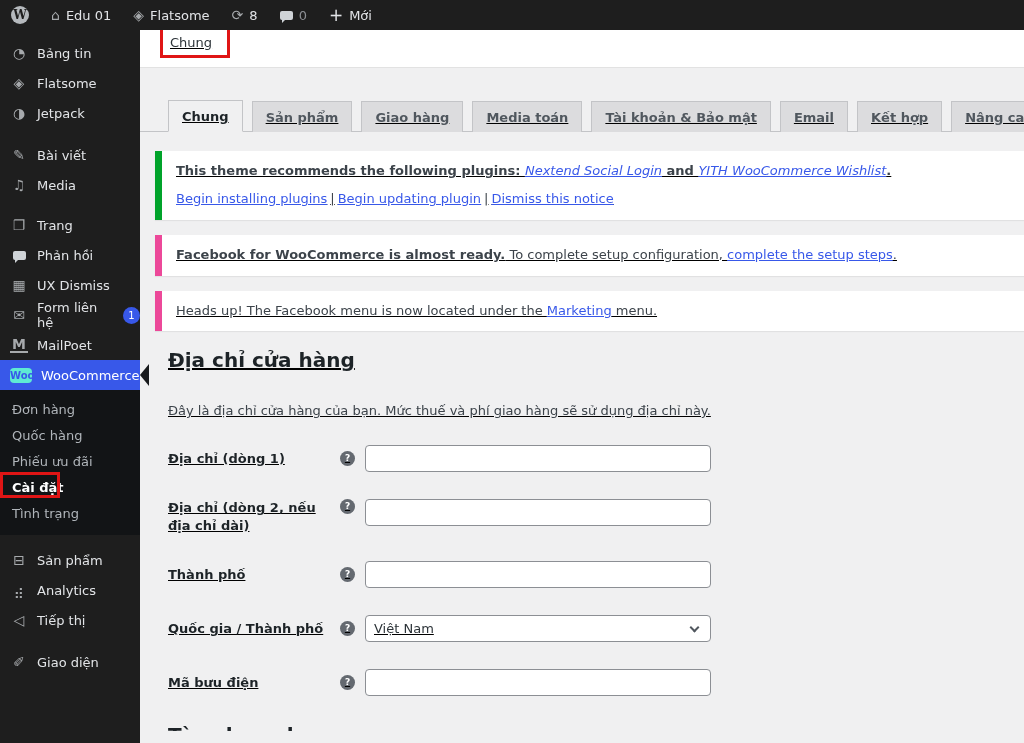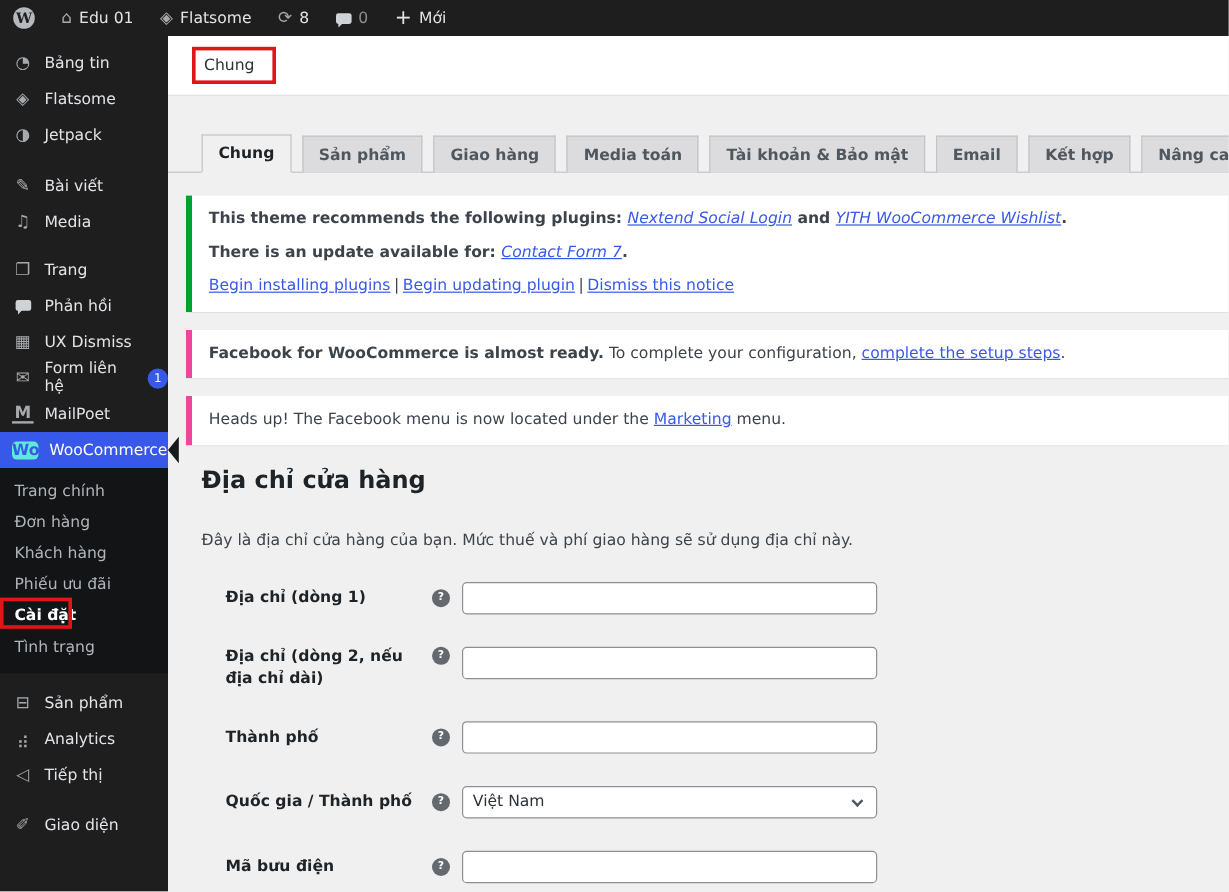--- a/index.html
+++ b/index.html
@@ -16,49 +16,49 @@
   .bubble::after { content:""; position:absolute; left:2px; bottom:-3px; border:3px solid transparent; border-top-color:#cfd3d7; border-left-color:#cfd3d7; }
 
   
   #sidebar { position:absolute; left:0; top:30px; width:140px; height:713px; background:#1e1e1e; color:#e2e4e7; z-index:40; }
   .menu { padding-top:8px; }
   .mi { display:flex; align-items:center; gap:9px; height:30px; padding:0 0 0 10px; font-size:13px; cursor:pointer; }
   .mi .ico { width:18px; text-align:center; color:#a7aaad; font-size:14px; flex:0 0 18px; }
   .mi.gap-before { margin-top:12px; }
   .mi.small-gap-before { margin-top:10px; }
   .mi.active { background:#3858e9; color:#fff; position:relative; }
-  .woo-badge-ic { width:22px; height:15px; background:#5eead4; border-radius:4px; color:#3858e9; font-size:13px; font-weight:bold; line-height:15px; text-align:left; flex:0 0 22px; }
+  .woo-badge-ic { width:22px; height:15px; background:#5eead4; border-radius:4px; color:#3858e9; font-size:10px; font-weight:bold; line-height:15px; text-align:left; flex:0 0 22px; }
   .menu-arrow { position:absolute; right:-9px; top:4px; width:0; height:0; border:11px solid transparent; border-right:9px solid #17191c; border-left:none; }
   .badge { background:#3858e9; color:#fff; min-width:17px; height:17px; border-radius:50%; font-size:10px; line-height:17px; text-align:center; display:inline-block; margin-left:4px; }
   .submenu { background:#121416; padding:7px 0 8px; }
   .smi { position:relative; padding:5px 8px 5px 12px; color:#b0b5ba; font-size:13px; cursor:pointer; line-height:16px; }
   .smi.current { color:#fff; font-weight:bold; }
   .annotation-box { position:absolute; border:3px solid #e01515; pointer-events:none; }
 
   
-  #content { position:absolute; left:140px; top:30px; width:884px; height:713px; background:#f0f0f1; overflow:hidden; }
+  #content { position:absolute; left:140px; top:18px; width:884px; height:713px; background:#f0f0f1; overflow:hidden;text-decoration:underline; }
   .wc-header { position:relative; height:50px; background:#fff; border-bottom:1px solid #e2e2e2; display:flex; align-items:center; padding-left:30px; color:#2c3338; font-size:13px; }
   .wc-header .annotation-box { left:20px; top:9px; width:70px; height:31px; }
 
   .tabbar { display:flex; align-items:flex-end; gap:9px; padding:0 0 0 28px; margin-top:32px; border-bottom:1px solid #c3c4c7; }
   .tab { background:#dcdcde; border:1px solid #c3c4c7; border-bottom:none; padding:8px 13px 7px; font-size:13px; font-weight:600; color:#50575e; margin-bottom:-1px; cursor:pointer; white-space:nowrap; }
   .tab.active { background:#f0f0f1; color:#1d2327; border-bottom:1px solid #f0f0f1; }
 
-  .notice { background:#fff; margin:19px 0 0 15px; padding:2px 14px; box-shadow:0 1px 1px rgba(0,0,0,.06); border-left:5px solid #ec4899; color:#3c434a; }
+  .notice { background:#fff; margin:19px 0 0 15px; padding:2px 14px; box-shadow:0 1px 1px rgba(0,0,0,.06); border-left:7px solid #ec4899; color:#3c434a; }
   .notice.green { border-left-color:#00a32a; }
   .notice p { margin:9px 0; font-size:13px; line-height:1.45; }
   a.lnk { color:#3858e9; text-decoration:underline; cursor:pointer; }
   a.lnk.it { font-style:italic; }
   .sep { color:#3c434a; margin:0 3px; }
   .bold { font-weight:bold; }
 
   .section { padding:0 0 0 28px; }
   .sec-heading { font-size:20px; font-weight:600; color:#1d2327; margin-top:17px; }
   .sec-desc { font-size:13px; color:#3c434a; margin:31px 0 27px; }
-  .form-row { display:flex; align-items:center; margin-bottom:27px;margin-left:20px; }
+  .form-row { display:flex; align-items:center; margin-bottom:27px; }
   .form-row.tall { align-items:flex-start; }
   .f-label { width:172px; font-weight:bold; font-size:13px; color:#1d2327; line-height:1.35; }
   .help { width:15px; height:15px; border-radius:50%; background:#646970; color:#fff; font-size:9px; font-weight:bold; line-height:15px; text-align:center; margin:0 10px 0 0; flex:0 0 15px; cursor:pointer; }
   .txt-input { width:346px; height:27px; border:1px solid #8c8f94; border-radius:4px; background:#fff; font-size:13px; padding:0 8px; color:#2c3338; font-family:inherit; }
   .select { width:346px; height:27px; border:1px solid #8c8f94; border-radius:4px; background:#fff; font-size:13px; padding:0 8px; color:#2c3338; display:flex; align-items:center; justify-content:space-between; cursor:pointer; }
   .chev { width:7px; height:7px; border-right:2px solid #50575e; border-bottom:2px solid #50575e; transform:rotate(45deg); margin:-3px 4px 0 0; }
 </style>
 </head>
 <body>
 
@@ -131,23 +131,22 @@
       <span class="ico" style="font-weight:bold;border-bottom:2px solid #a7aaad;line-height:13px;">M</span>
       <span>MailPoet</span>
     </div>
     <div class="mi active">
       <span class="woo-badge-ic">Woo</span>
       <span>WooCommerce</span>
       <span class="menu-arrow"></span>
     </div>
 
     <div class="submenu">
-      <div class="smi"><span>Trang chính</span></div>
       <div class="smi"><span>Đơn hàng</span></div>
-      <div class="smi"><span>Khách hàng</span></div>
+      <div class="smi"><span>Quốc hàng</span></div>
       <div class="smi"><span>Phiếu ưu đãi</span></div>
       <div class="smi current">
         <span>Cài đặt</span>
         <span class="annotation-box" style="left:0px; top:-3px; width:60px; height:26px;"></span>
       </div>
       <div class="smi"><span>Tình trạng</span></div>
     </div>
 
     <div class="mi small-gap-before">
       <span class="ico">⊟</span>
@@ -185,30 +184,27 @@
     <span class="tab">Email</span>
     <span class="tab">Kết hợp</span>
     <span class="tab">Nâng cao</span>
   </div>
 
   <div class="notice green">
     <p>
       <span class="bold">This theme recommends the following plugins: </span><a class="lnk it">Nextend Social Login</a><span class="bold"> and </span><a class="lnk it">YITH WooCommerce Wishlist</a><span class="bold">.</span>
     </p>
     <p>
-      <span class="bold">There is an update available for: </span><a class="lnk it">Contact Form 7</a><span class="bold">.</span>
-    </p>
-    <p>
       <a class="lnk">Begin installing plugins</a><span class="sep">|</span><a class="lnk">Begin updating plugin</a><span class="sep">|</span><a class="lnk">Dismiss this notice</a>
     </p>
   </div>
 
   <div class="notice" style="margin-top:15px;">
     <p>
-      <span class="bold">Facebook for WooCommerce is almost ready.</span><span> To complete your configuration, </span><a class="lnk">complete the setup steps</a><span>.</span>
+      <span class="bold">Facebook for WooCommerce is almost ready.</span><span> To complete setup configuration, </span><a class="lnk">complete the setup steps</a><span>.</span>
     </p>
   </div>
 
   <div class="notice" style="margin-top:15px;">
     <p>
       <span>Heads up! The Facebook menu is now located under the </span><a class="lnk">Marketing</a><span> menu.</span>
     </p>
   </div>
 
   <div class="section">

